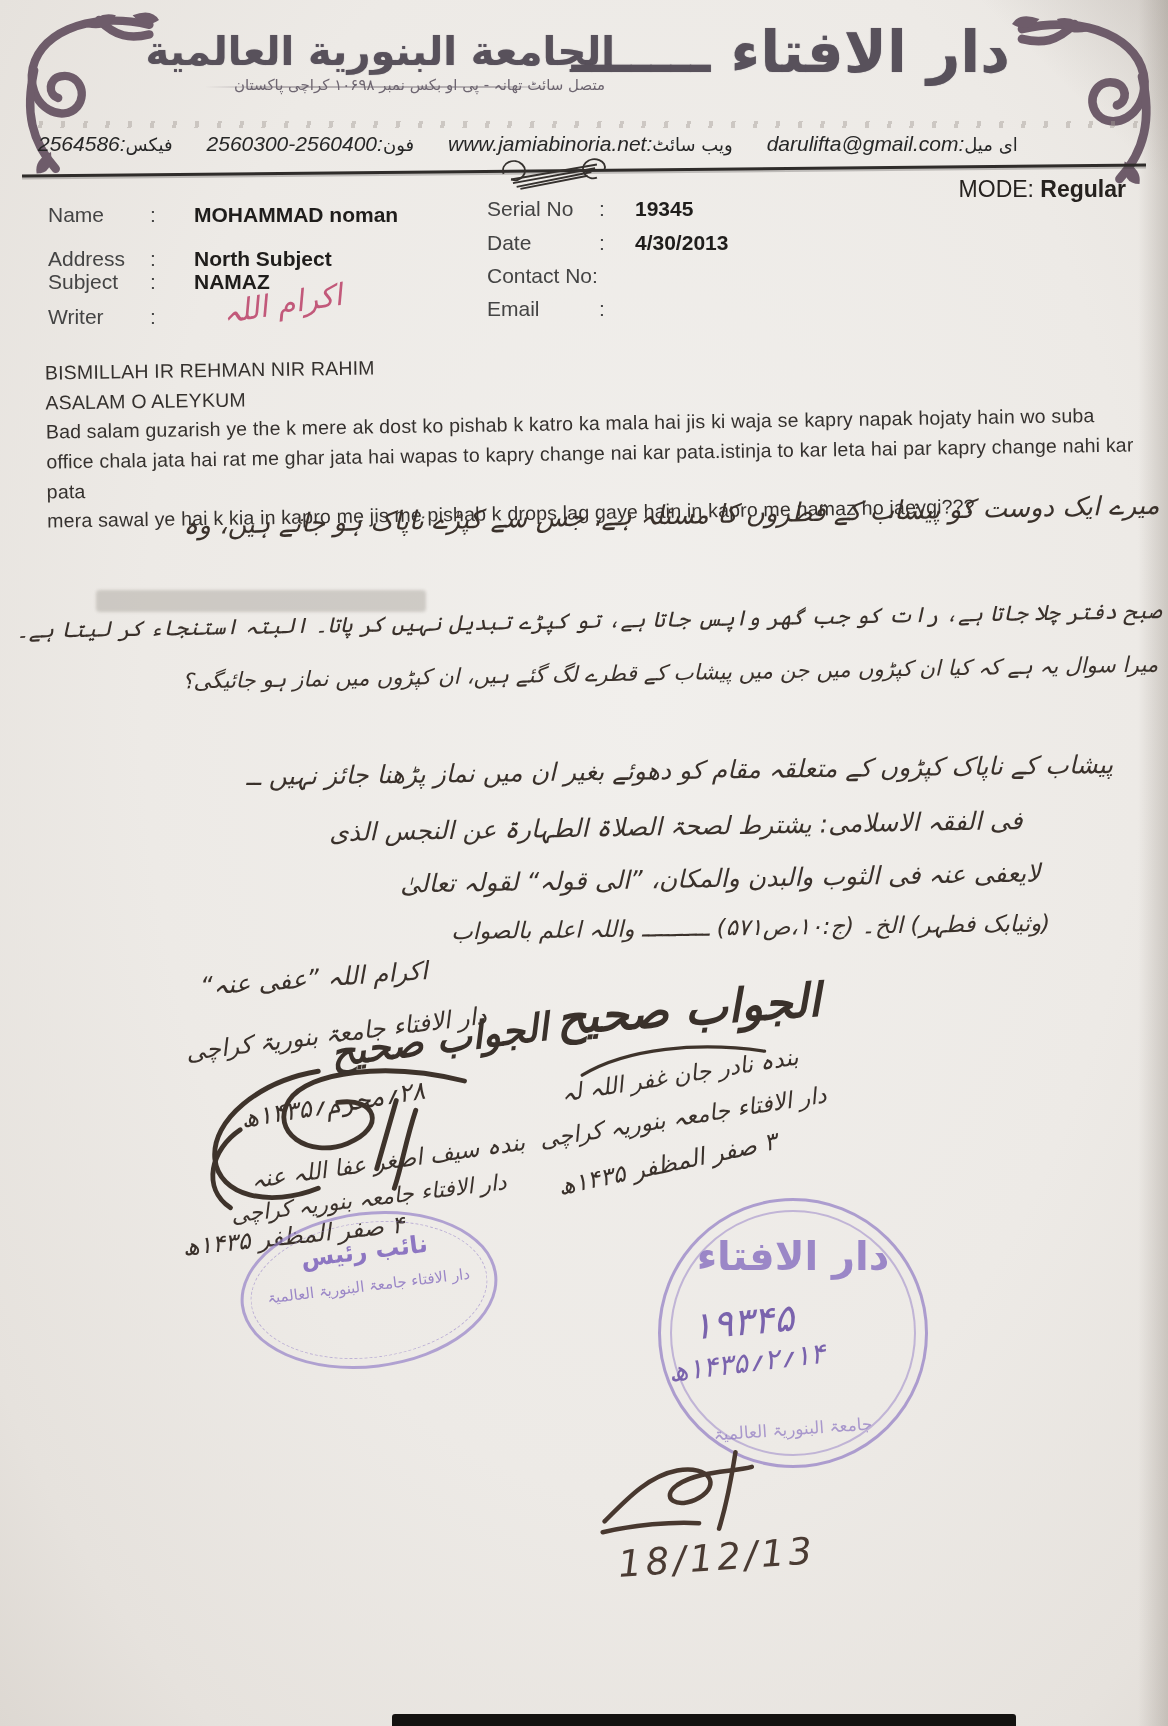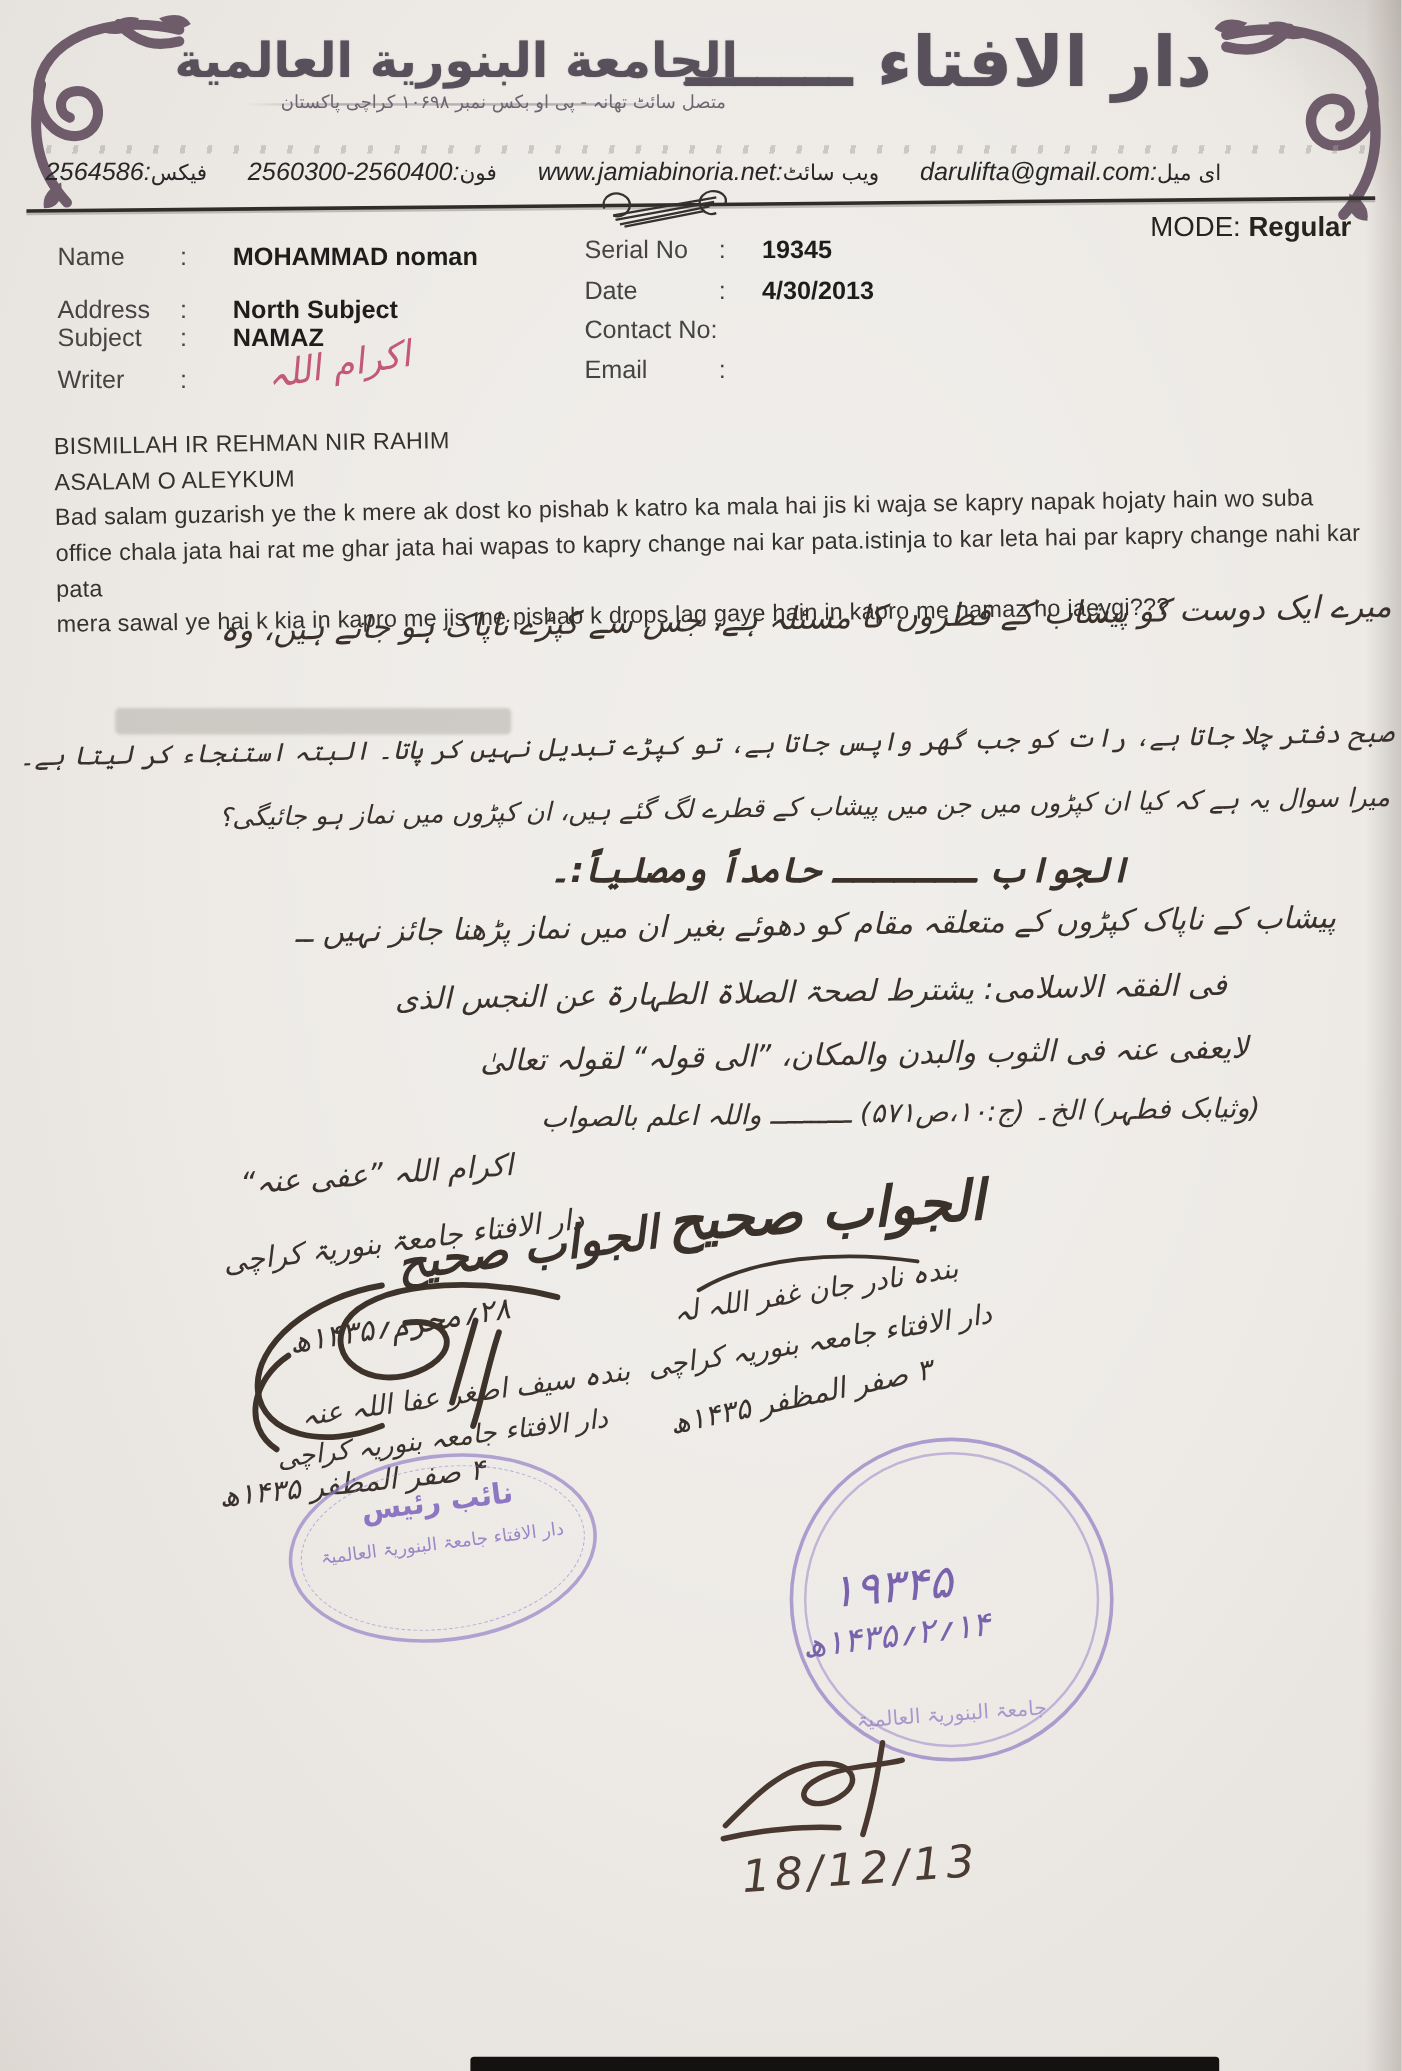--- a/index.html
+++ b/index.html
@@ -157,21 +157,20 @@
     <p>ASALAM O ALEYKUM</p>
     <p>Bad salam guzarish ye the k mere ak dost ko pishab k katro ka mala hai jis ki waja se kapry napak hojaty hain wo suba office chala jata hai rat me ghar jata hai wapas to kapry change nai kar pata.istinja to kar leta hai par kapry change nahi kar pata</p>
     <p>mera sawal ye hai k kia in kapro me jis me pishab k drops lag gaye hain in kapro me namaz ho jaeygi???</p>
   </div>
 
   <div class="abs hw" style="right:8px;top:500px;font-size:26px;transform:rotate(-1.2deg)">میرے ایک دوست کو پیشاب کے قطروں کا مسئلہ ہے، جس سے کپڑے ناپاک ہو جاتے ہیں، وہ</div>
   <div class="abs smudge" style="left:96px;top:590px;width:330px;height:22px"></div>
   <div class="abs hw" style="right:6px;top:608px;font-size:21.5px;transform:rotate(-1deg)">صبح دفتر چلا جاتا ہے، رات کو جب گھر واپس جاتا ہے، تو کپڑے تبدیل نہیں کر پاتا۔ البتہ استنجاء کر لیتا ہے۔</div>
   <div class="abs hw" style="right:10px;top:660px;font-size:21.5px;transform:rotate(-1deg)">میرا سوال یہ ہے کہ کیا ان کپڑوں میں جن میں پیشاب کے قطرے لگ گئے ہیں، ان کپڑوں میں نماز ہو جائیگی؟</div>
 
-  <div class="abs hw" style="left:400px;top:708px;width:600px;text-align:center;font-size:29px;font-weight:bold">الجواب ـــــــ حامداً ومصلیاً:۔</div>
   <div class="abs hw" style="right:55px;top:756px;font-size:25px;transform:rotate(-.8deg)">پیشاب کے ناپاک کپڑوں کے متعلقہ مقام کو دھوئے بغیر ان میں نماز پڑھنا جائز نہیں ــ</div>
   <div class="abs hw" style="right:145px;top:812px;font-size:25px;transform:rotate(-1deg)">فی الفقہ الاسلامی: یشترط لصحۃ الصلاۃ الطہارۃ عن النجس الذی</div>
   <div class="abs hw" style="right:128px;top:864px;font-size:25px;transform:rotate(-1deg)">لایعفی عنہ فی الثوب والبدن والمکان، ”الی قولہ“ لقولہ تعالیٰ</div>
   <div class="abs hw" style="right:118px;top:914px;font-size:23px;transform:rotate(-.8deg)">(وثیابک فطہر) الخ۔ (ج:۱۰،ص۵۷۱) ــــــــــ واللہ اعلم بالصواب</div>
 
   <div class="abs hw" style="left:200px;top:964px;font-size:25px;transform:rotate(-4deg)">اکرام اللہ ”عفی عنہ“</div>
   <div class="abs hw" style="left:185px;top:1020px;font-size:24px;transform:rotate(-7deg)">دار الافتاء جامعۃ بنوریۃ کراچی</div>
   <div class="abs hw" style="left:240px;top:1090px;font-size:25px;transform:rotate(-9deg)">۲۸؍محرم؍۱۴۳۵ھ</div>
 
   <div class="abs flourish" style="left:556px;top:982px;font-size:46px;transform:rotate(-4deg)">الجواب صحیح</div>
@@ -190,20 +189,21 @@
       <path d="M230 60 L210 130 M250 70 C 240 100, 235 130, 228 150"></path>
     </g>
   </svg>
   <div class="abs flourish" style="left:330px;top:1018px;font-size:38px;transform:rotate(-7deg)">الجواب صحیح</div>
   <div class="abs hw" style="left:250px;top:1148px;font-size:23px;transform:rotate(-8deg)">بندہ سیف اصغر عفا اللہ عنہ</div>
   <div class="abs hw" style="left:230px;top:1186px;font-size:22px;transform:rotate(-7deg)">دار الافتاء جامعہ بنوریہ کراچی</div>
   <div class="abs hw" style="left:182px;top:1222px;font-size:24px;transform:rotate(-6deg)">۴ صفر المظفر ۱۴۳۵ھ</div>
 
   <div class="abs stamp-round" style="left:658px;top:1198px;width:264px;height:264px">
     <div class="inner-ring"></div>
+    <div class="abs stamp-text" style="left:0;right:0;top:32px;text-align:center;font-size:40px;font-weight:bold;opacity:.85">دار الافتاء</div>
     <div class="abs stamp-text" style="left:0;right:0;bottom:26px;text-align:center;font-size:17px;opacity:.7;transform:rotate(-4deg)">جامعۃ البنوریۃ العالمیۃ</div>
   </div>
   <div class="abs hw purple" style="left:692px;top:1300px;font-size:38px;transform:rotate(-5deg);color:#7a63ad">۱۹۳۴۵</div>
   <div class="abs hw purple" style="left:668px;top:1346px;font-size:28px;transform:rotate(-7deg);color:#7a63ad">۱۴؍۲؍۱۴۳۵ھ</div>
 
   <div class="abs stamp-oval" style="left:240px;top:1212px;width:252px;height:150px">
     <div class="inner-ring"></div>
     <div class="abs stamp-text" style="left:0;right:0;top:22px;text-align:center;font-size:24px;font-weight:bold">نائب رئیس</div>
     <div class="abs stamp-text" style="left:12px;right:12px;top:62px;text-align:center;font-size:15px;white-space:normal;opacity:.85">دار الافتاء جامعۃ البنوریۃ العالمیۃ</div>
   </div>

